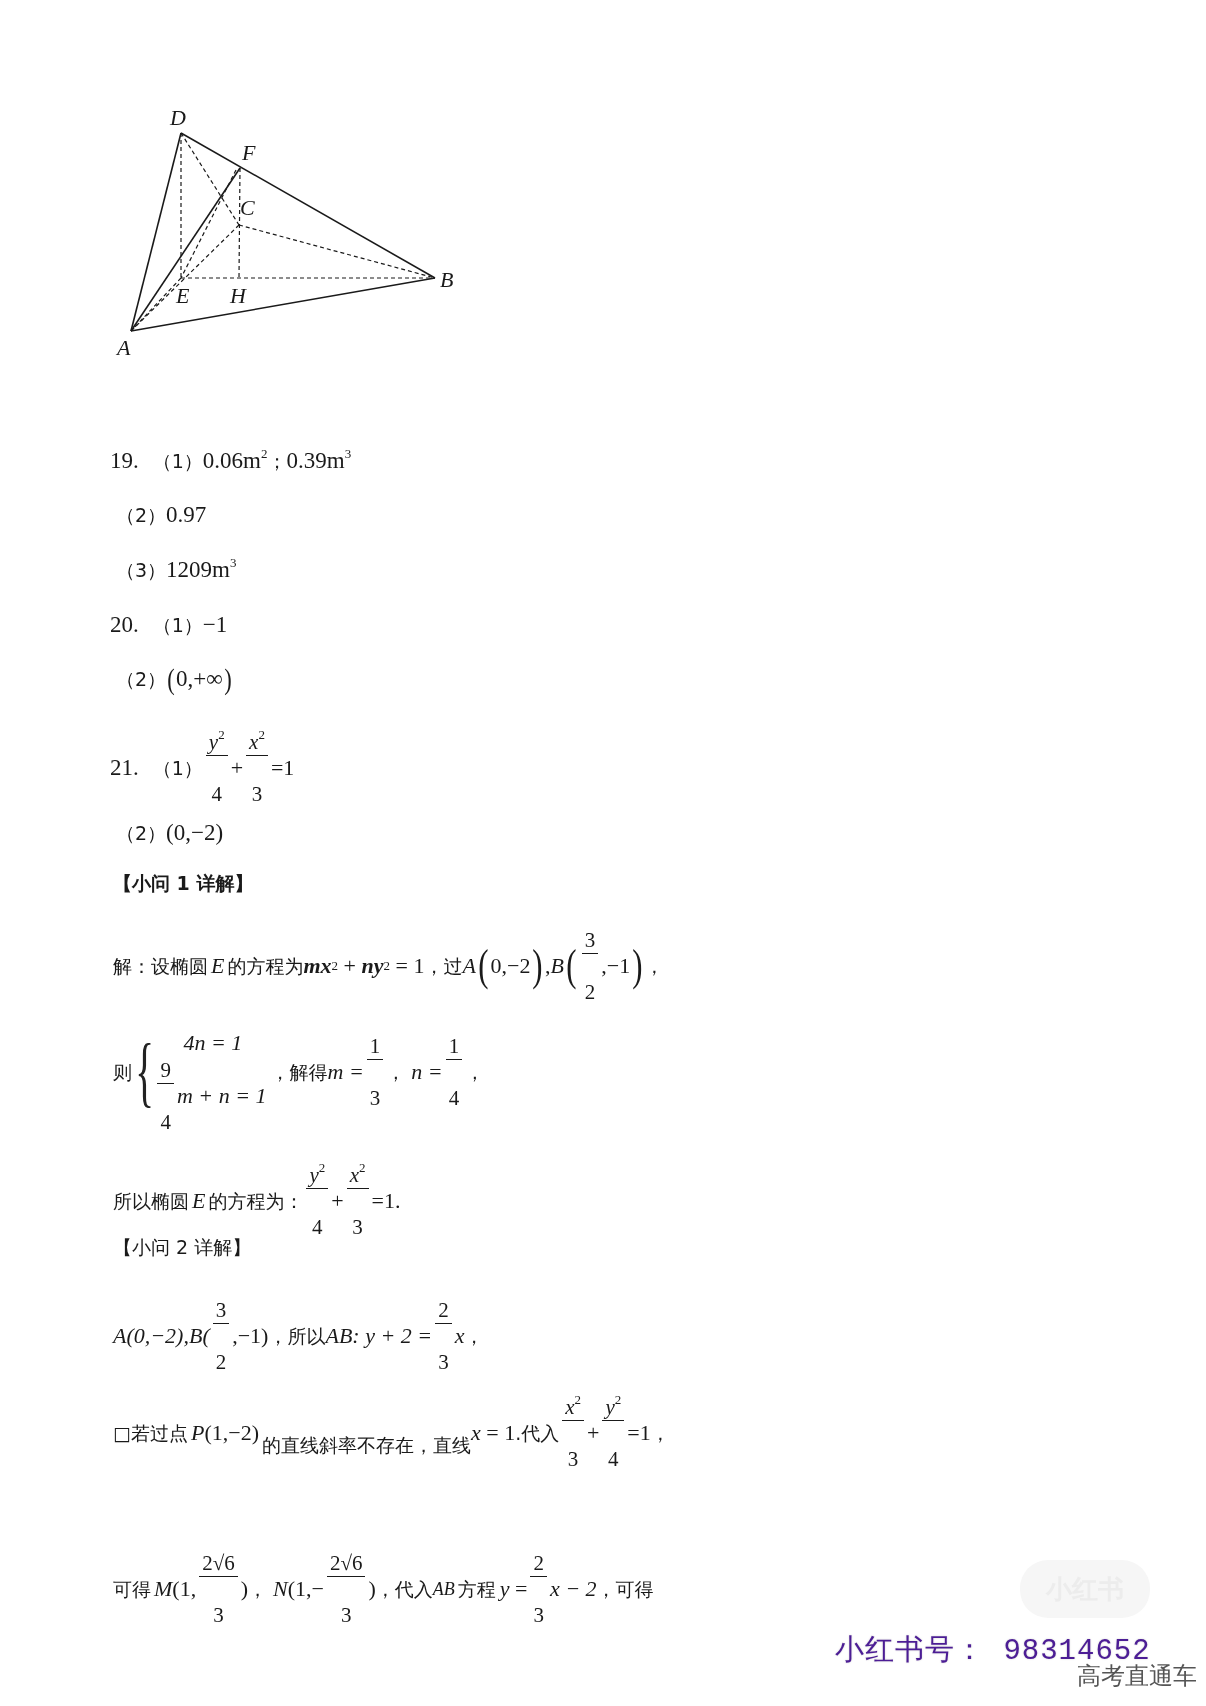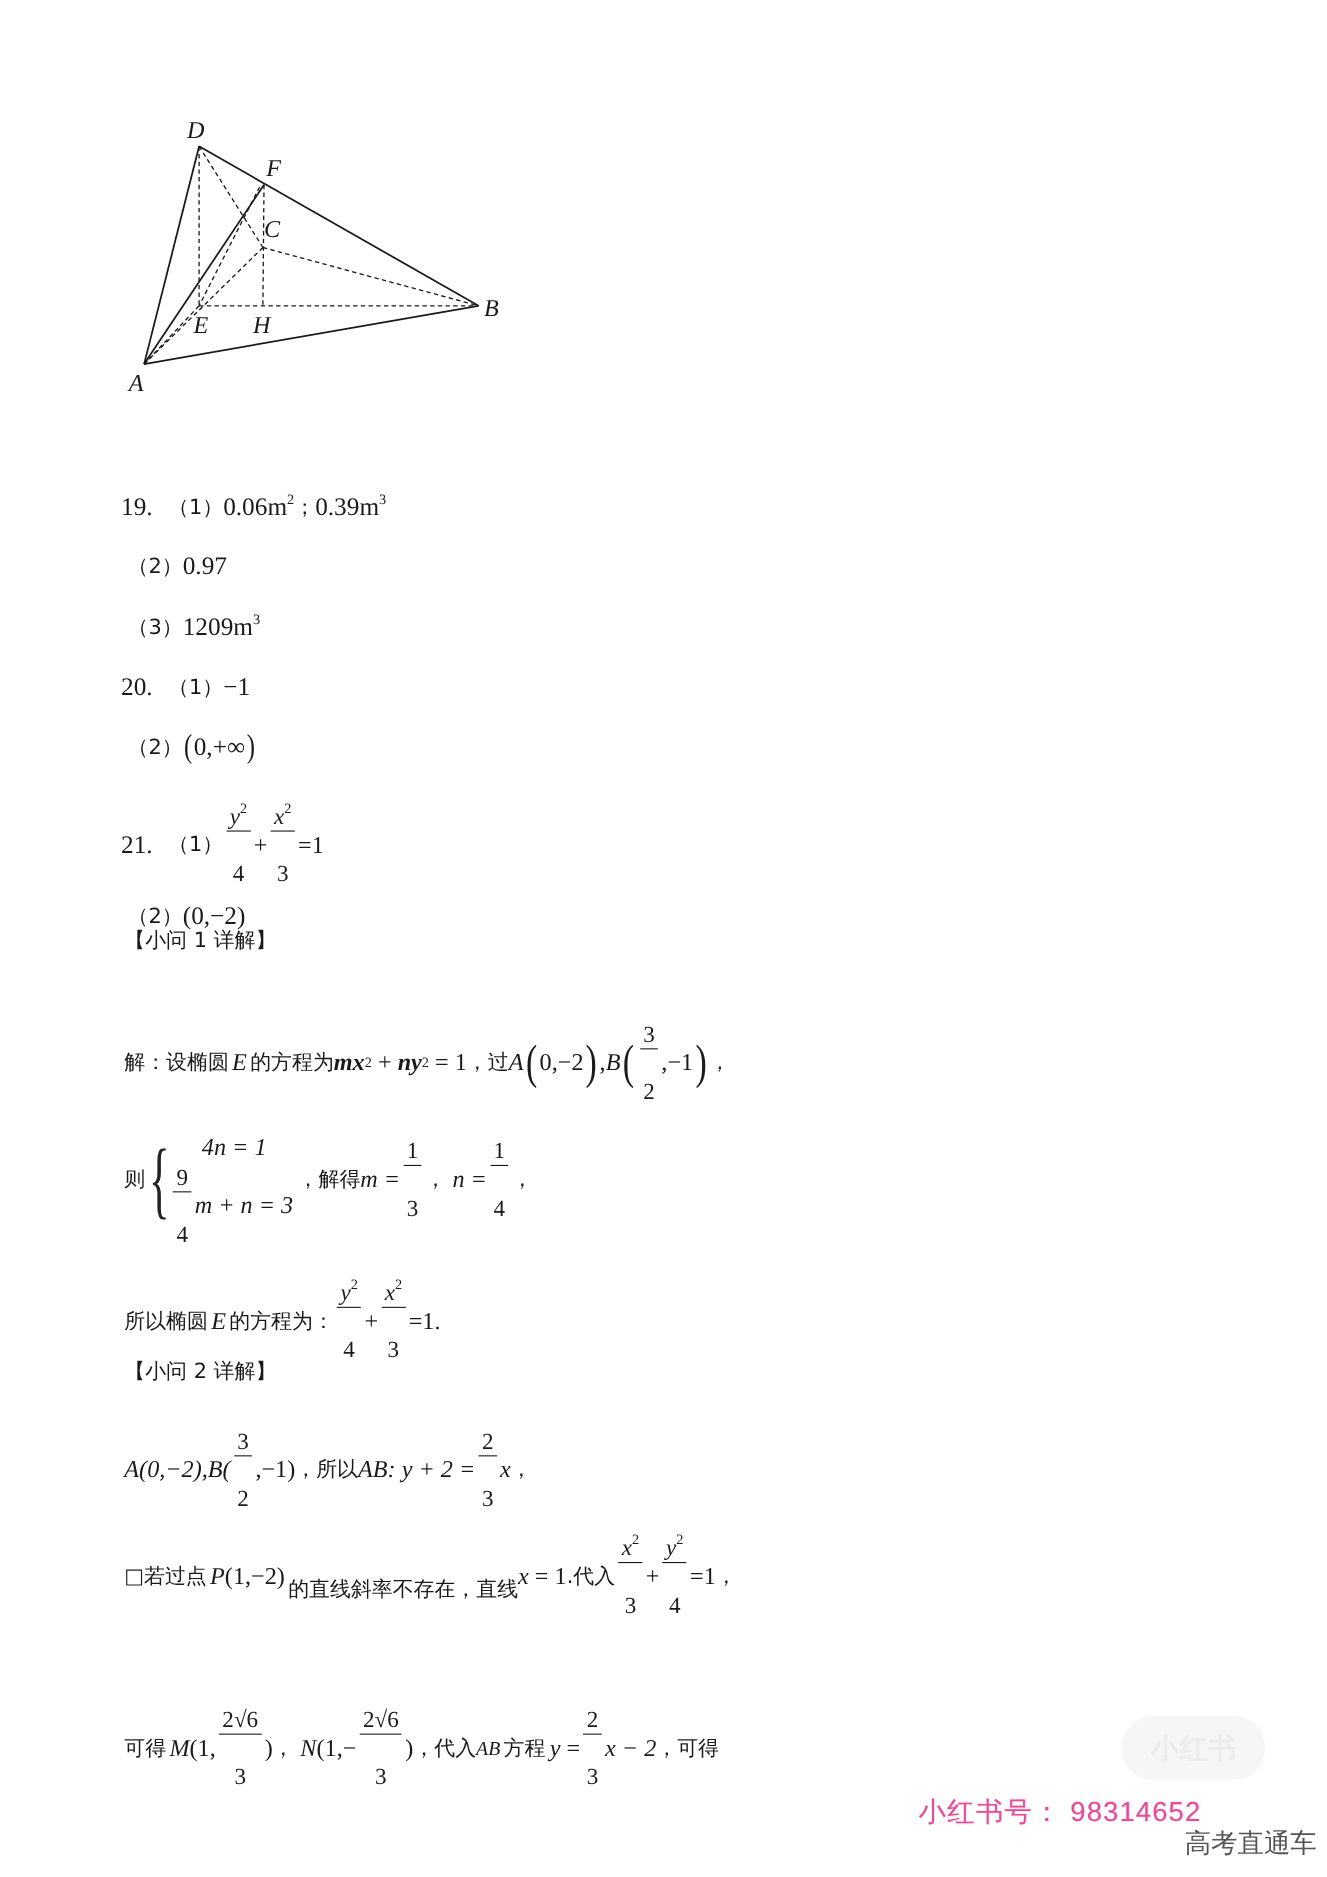--- a/index.html
+++ b/index.html
@@ -15,21 +15,21 @@
           vertical-align: middle; margin: 0 3px; font-size: 21px; line-height: 24px; gap: 24px; }
   .frac .n { border-bottom: 1.4px solid #1a1a1a; padding: 0 3px 1px 3px; }
   .frac .d { padding-top: 2px; }
   .bigparen { font-size: 44px; line-height: 44px; transform: scaleX(0.7); display: inline-block; }
   .medparen { font-size: 30px; line-height: 30px; transform: scaleX(0.75); display: inline-block; }
   .brace { font-size: 78px; line-height: 78px; transform: scaleX(0.5); display:inline-block; margin: 0 -6px; font-weight: 100; color:#222; }
   .sys { display: inline-flex; flex-direction: column; justify-content: space-between; height: 88px; font-size: 22px; }
   .watermark-logo { border-radius: 28px; background: #f6f6f6; color: #ececec;
          font-family: "DejaVu Sans", sans-serif; font-weight: bold; font-size: 26px;
          display:flex; align-items:center; justify-content:center; }
-  .watermark-id { font-family: Liberation Sans, sans-serif; font-size: 25px; color: #ec4899;
+  .watermark-id { font-family: Liberation Mono, monospace; font-size: 29px; color: #4c1d95;
          text-shadow: 0 0 2px #d0d0d0; letter-spacing: 1px; }
   .watermark-brand { font-family: "DejaVu Sans", sans-serif; font-size: 24px; color: #555; }
 </style>
 </head>
 <body>
 
 <div class="abs" style="left:90px;top:95px;width:380px;height:270px;">
   <svg width="380" height="270" viewBox="90 95 380 270">
     <g stroke="#1a1a1a" fill="none" stroke-width="1.6">
 
@@ -98,21 +98,21 @@
       <span class="n"><i class="v">x</i><sup>2</sup></span>
       <span class="d">3</span>
     </span>
   <span>=1</span>
 </div>
 <div class="abs line" style="left:116px;top:818px;">
   <span class="cn">（2）</span>
   <span class="num">(0,−2)</span>
 </div>
 
-<div class="abs line cn" style="left:113px;top:840px;">【小问 1 详解】</div>
+<div class="abs line cn" style="left:113px;top:868px;font-weight:bold;">【小问 1 详解】</div>
 
 <div class="abs line" style="left:113px;top:928px;">
   <span class="cn">解：设椭圆</span>
   <i class="v" style="margin:0 3px;">E</i>
   <span class="cn">的方程为</span>
   <b><i class="v">mx</i></b>
     <sup>2</sup>
   <span style="white-space:pre;"> + </span>
   <b><i class="v">ny</i></b>
     <sup>2</sup>
@@ -137,21 +137,21 @@
 <div class="abs line" style="left:113px;top:1017px;height:110px;">
   <span class="cn">则</span>
   <span class="brace">{</span>
   <span class="sys">
     <span style="padding-left:26px;"><i class="v">4n = 1</i></span>
     <span style="display:flex;align-items:center;">
       <span class="frac" style="margin-left:0;">
           <span class="n">9</span>
           <span class="d">4</span>
         </span>
-      <i class="v">m + n = 3</i>
+      <i class="v">m + n = 1</i>
     </span>
   </span>
   <span class="cn" style="margin-left:4px;">，解得</span>
   <i class="v">m =</i>
   <span class="frac">
       <span class="n">1</span>
       <span class="d">3</span>
     </span>
   <span class="cn">，</span>
   <i class="v" style="margin-left:6px;">n =</i>

